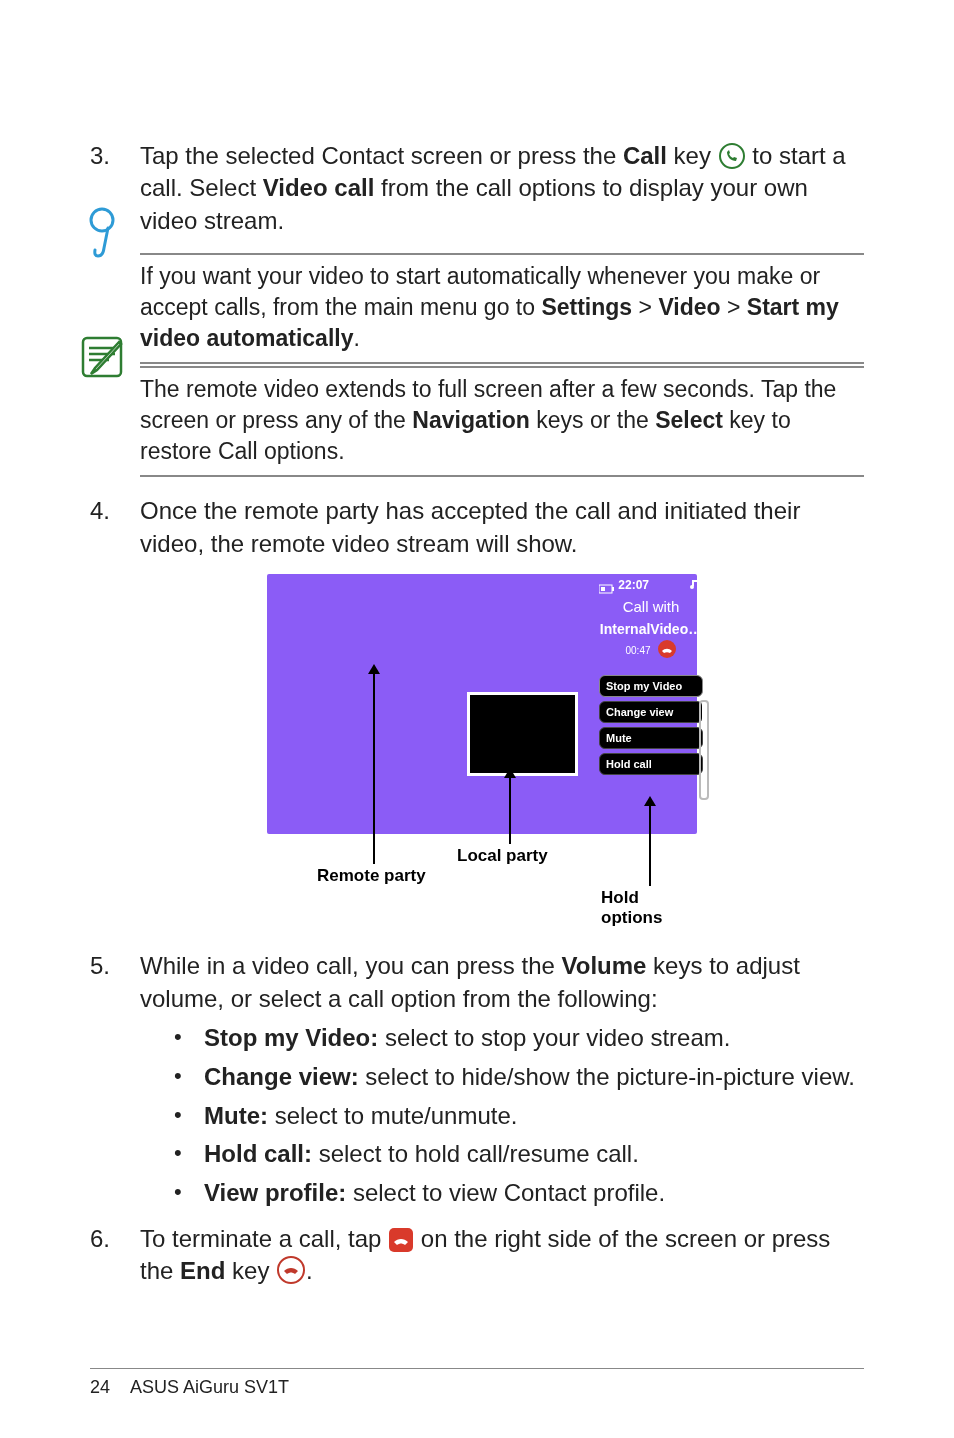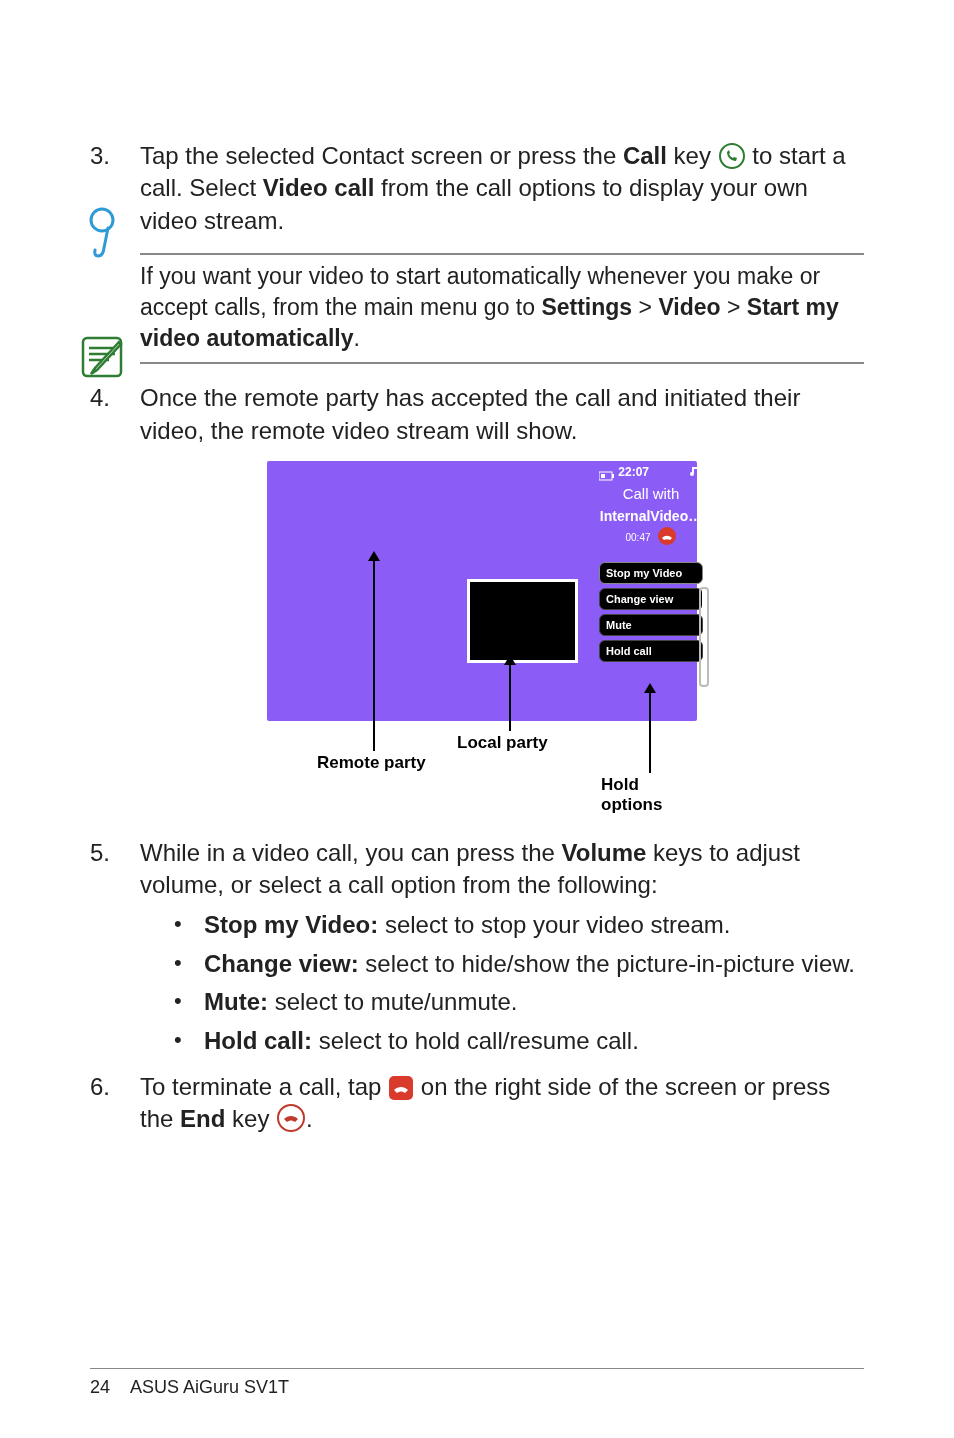--- a/index.html
+++ b/index.html
@@ -190,20 +190,23 @@
   </div>
 
   <div class="note-col icon-note" style="top:334px;">
     <svg width="46" height="46">
           <rect x="4" y="4" width="38" height="38" rx="4" fill="none" stroke="#2e7d32" stroke-width="2.5"></rect>
           <path d="M10 14 H36 M10 20 H36 M10 26 H30" stroke="#2e7d32" stroke-width="2.5" fill="none"></path>
           <path d="M40 8 L16 34 L12 40 L18 36 L42 10 Z" fill="#fff" stroke="#2e7d32" stroke-width="2.5"></path>
         </svg>
   </div>
 
+  <div class="note-block second">
+    <span>The remote video extends to full screen after a few seconds. Tap the screen or press any of the </span><b>Navigation</b><span> keys or the </span><b>Select</b><span> key to restore Call options.</span>
+  </div>
 
   <div class="list-row" style="margin-top:18px;">
     <div class="list-num">4.</div>
     <div class="list-body">Once the remote party has accepted the call and initiated their video, the remote video stream will show.</div>
   </div>
 
   <div class="figure-wrap">
     <div class="figure">
       <div class="phone">
         <div class="side">
@@ -255,20 +258,21 @@
 
   <div class="list-row">
     <div class="list-num">5.</div>
     <div class="list-body">
       <span>While in a video call, you can press the </span><b>Volume</b><span> keys to adjust volume, or select a call option from the following:</span>
       <ul class="sub">
         <li><b>Stop my Video:</b><span> select to stop your video stream.</span></li>
         <li><b>Change view:</b><span> select to hide/show the picture-in-picture view.</span></li>
         <li><b>Mute:</b><span> select to mute/unmute.</span></li>
         <li><b>Hold call:</b><span> select to hold call/resume call.</span></li>
+        <li><b>View profile:</b><span> select to view Contact profile.</span></li>
       </ul>
     </div>
   </div>
 
   <div class="list-row">
     <div class="list-num">6.</div>
     <div class="list-body">
       <span>To terminate a call, tap </span><span class="end-red">
             <svg width="26" height="26">
               <rect x="1" y="1" width="24" height="24" rx="5" fill="#d93a2b"></rect>

